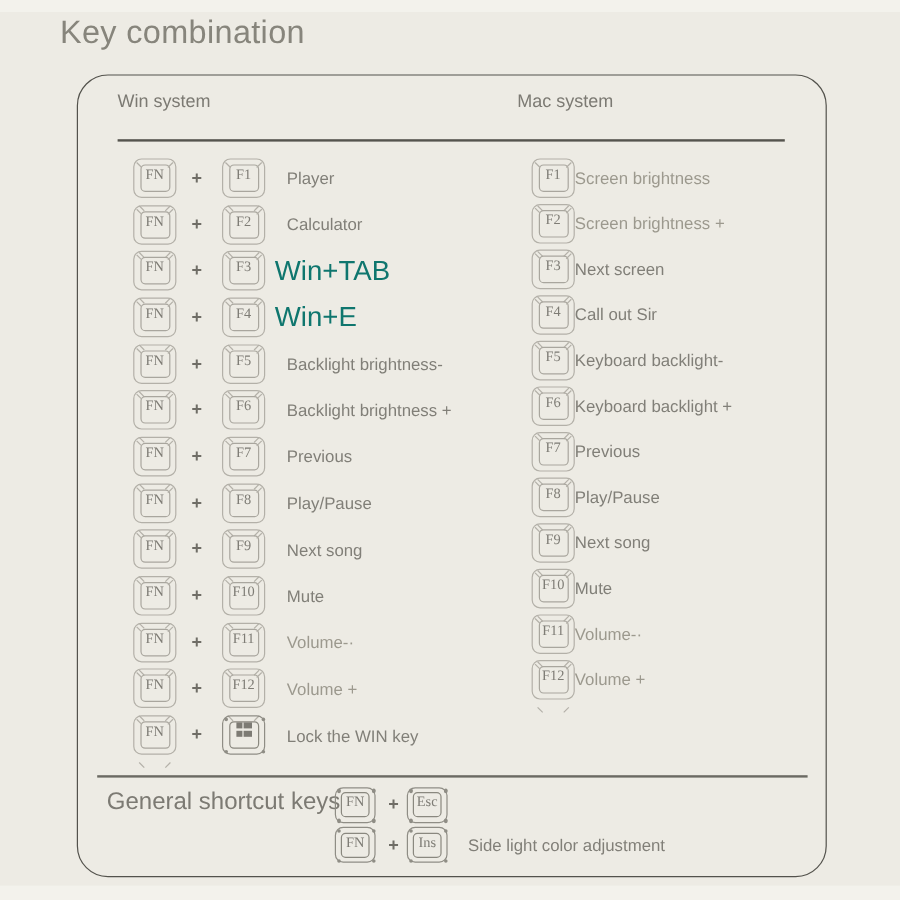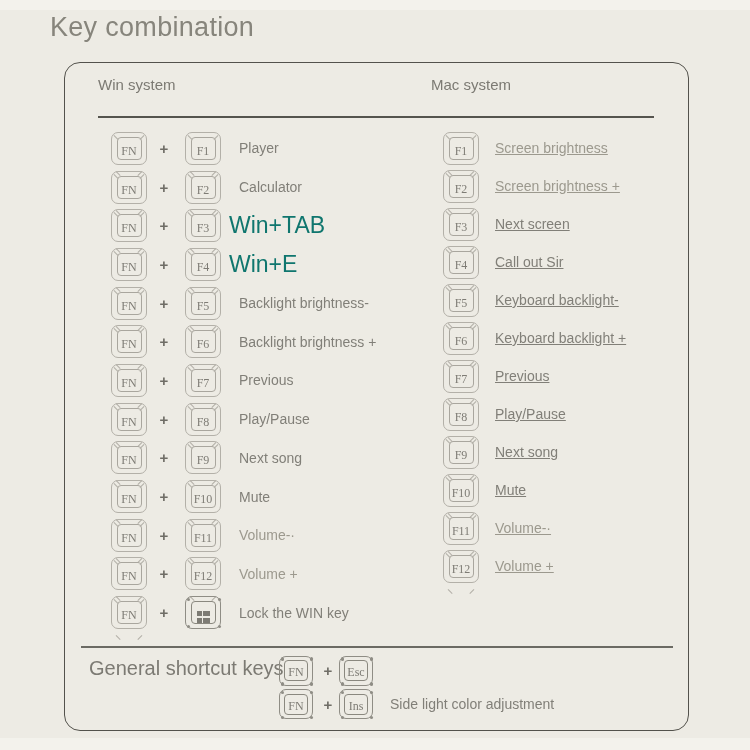--- a/index.html
+++ b/index.html
@@ -4,62 +4,62 @@
 <style>
   html,body{margin:0;padding:0;}
   body{width:750px;height:750px;background:#edebe4;font-family:"Liberation Sans",sans-serif;overflow:hidden;}
   .stage{position:relative;width:750px;height:750px;background:#edebe4;}
   .strip{position:absolute;left:0;width:750px;background:#f3f2ec;}
   .strip.top{top:0;height:10px;}
   .strip.bottom{bottom:0;height:12px;}
 
   .page-title{position:absolute;left:50px;top:12px;font-size:27px;color:#87857c;letter-spacing:.3px;}
 
-  .panel{position:absolute;left:64px;top:62px;width:625px;height:669px;border:1.5px solid #53524c;border-radius:16px;box-sizing:border-box;}
+  .panel{position:absolute;left:64px;top:62px;width:625px;height:669px;border:1.5px solid #53524c;border-radius:26px;box-sizing:border-box;}
   .col-header{position:absolute;top:13px;font-size:15px;color:#7c7a73;}
   .col-header.win{left:33px;}
   .col-header.mac{left:366px;}
   .hdr-divider{position:absolute;left:33px;top:53px;width:556px;height:2px;background:#55544e;}
   .ftr-divider{position:absolute;left:16px;top:583px;width:592px;height:1.5px;background:#6b6a63;}
   .general-label{position:absolute;left:24px;top:594px;font-size:20px;color:#7c7a73;}
 
   .rows{position:absolute;display:flex;flex-direction:column;}
   .rows.win-list{left:46px;top:66px;}
   .rows.mac-list{left:378px;top:66px;}
   .rows.general-list{left:214px;top:591px;}
   .row{display:flex;align-items:center;height:38.7px;}
   .mac-list .row{height:38px;}
   .general-list .row{height:33.5px;align-items:center;}
 
   
   .key{position:relative;flex:none;width:36px;height:33px;border:1px solid #b3b0a8;border-radius:7px;box-sizing:border-box;
        display:flex;align-items:center;justify-content:center;--dx:31px;--dy:27px;--kc:#8f8d85;}
   .cap{width:25px;height:23px;border:1px solid #a9a69e;border-radius:4px;box-sizing:border-box;
-       display:flex;align-items:flex-end;justify-content:center;}
+       display:flex;align-items:flex-start;justify-content:center;}
   .klabel{font-family:"Liberation Serif",serif;font-size:12px;color:#7e7c75;white-space:nowrap;}
   
   .key.s1::before{content:"";position:absolute;left:1px;top:4px;width:6px;height:1px;background:#b3b0a8;
        transform:rotate(45deg);box-shadow:27px 24px 0 #b3b0a8;}
   .key.s1::after{content:"";position:absolute;right:1px;top:4px;width:6px;height:1px;background:#b3b0a8;
        transform:rotate(-45deg);box-shadow:-27px 24px 0 #b3b0a8;}
   
   .key.s2{border-color:#8f8d85;}
   .key.s2 .cap{border-color:#8a887f;}
   .key.s2::before{content:"";position:absolute;left:.5px;top:.5px;width:3.5px;height:3.5px;border-radius:50%;background:var(--kc);
        box-shadow:var(--dx) 0 0 var(--kc),0 var(--dy) 0 var(--kc),var(--dx) var(--dy) 0 var(--kc);}
   .general-list .key{width:34px;height:30px;--dx:29px;--dy:25px;}
   .general-list .cap{width:24px;height:21px;}
 
   .plus{flex:none;width:14px;margin-left:10px;text-align:center;font-size:15px;font-weight:bold;color:#6f6d66;}
   .win-list .key2{margin-left:14px;}
   .general-list .plus{margin-left:8px;}
   .general-list .key2{margin-left:4px;}
 
   .desc{font-size:14px;color:#817f78;margin-left:18px;white-space:nowrap;}
-  .mac-list .desc{margin-left:16px;text-decoration:underline;}
+  .mac-list .desc{margin-left:0;}
   .general-list .desc{margin-left:17px;width:215px;white-space:normal;line-height:16px;}
   .row.large .desc{font-size:23px;color:#0f766e;margin-left:8px;}
   .row.muted .desc{color:#9c998e;}
 
   
   .win-logo{display:none;grid-template-columns:5px 6.5px;grid-template-rows:5px 5.5px;gap:1.5px;}
   .win-logo i{background:#7d7b74;display:block;}
   .key.has-logo .win-logo{display:grid;}
 </style>
 </head>

